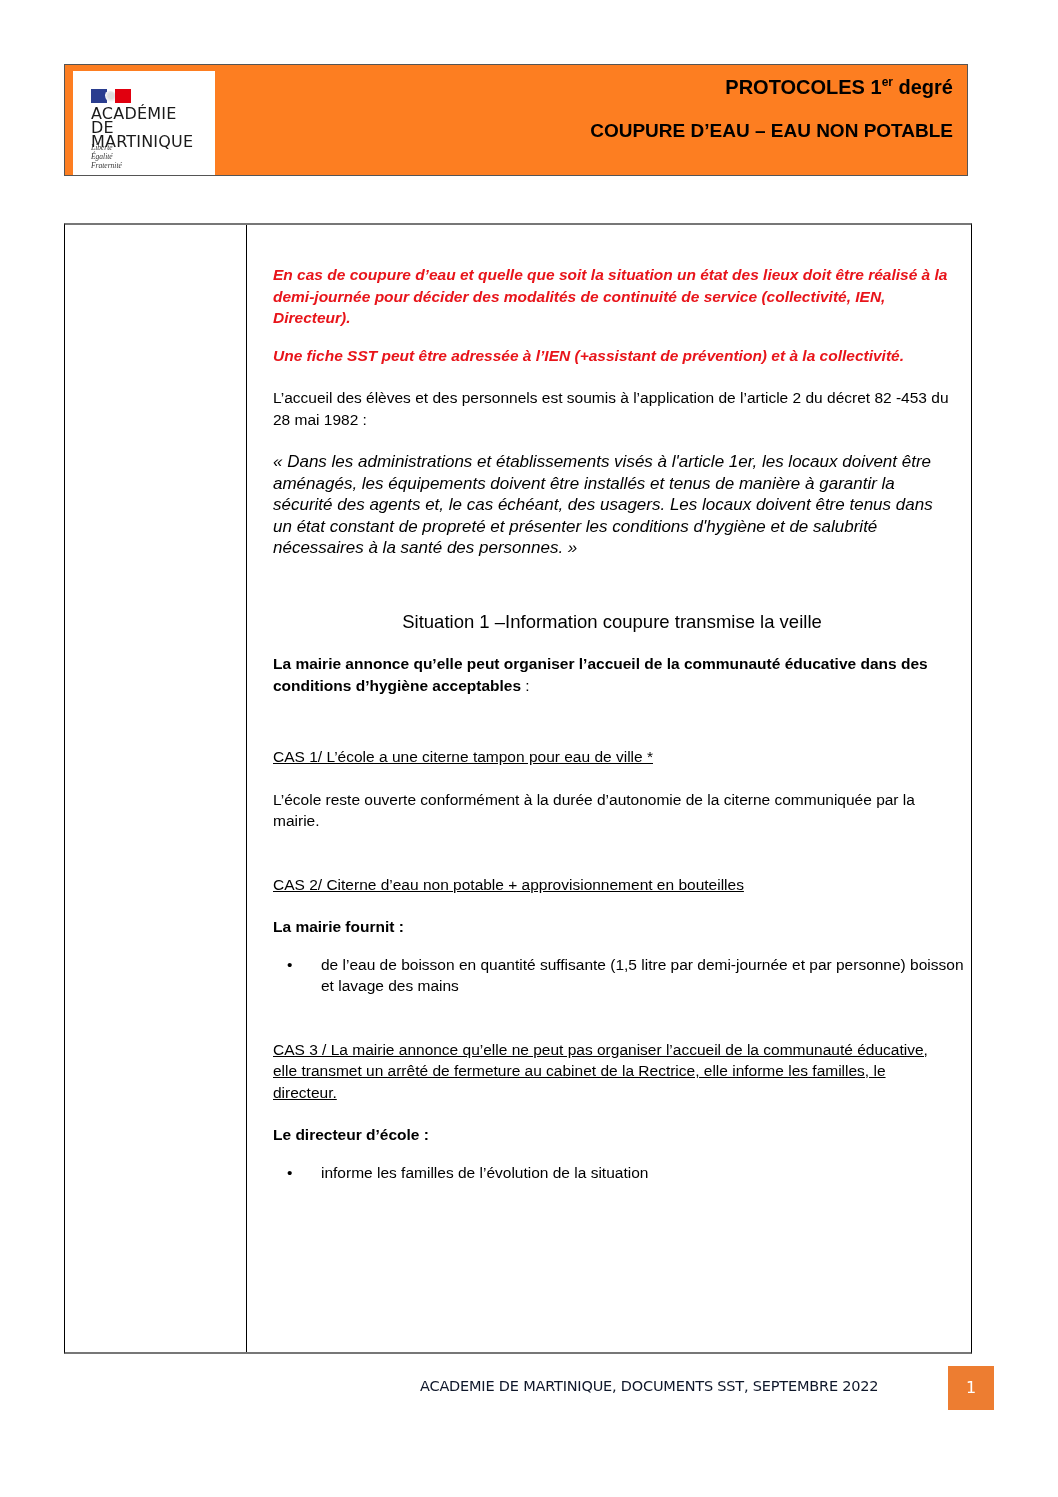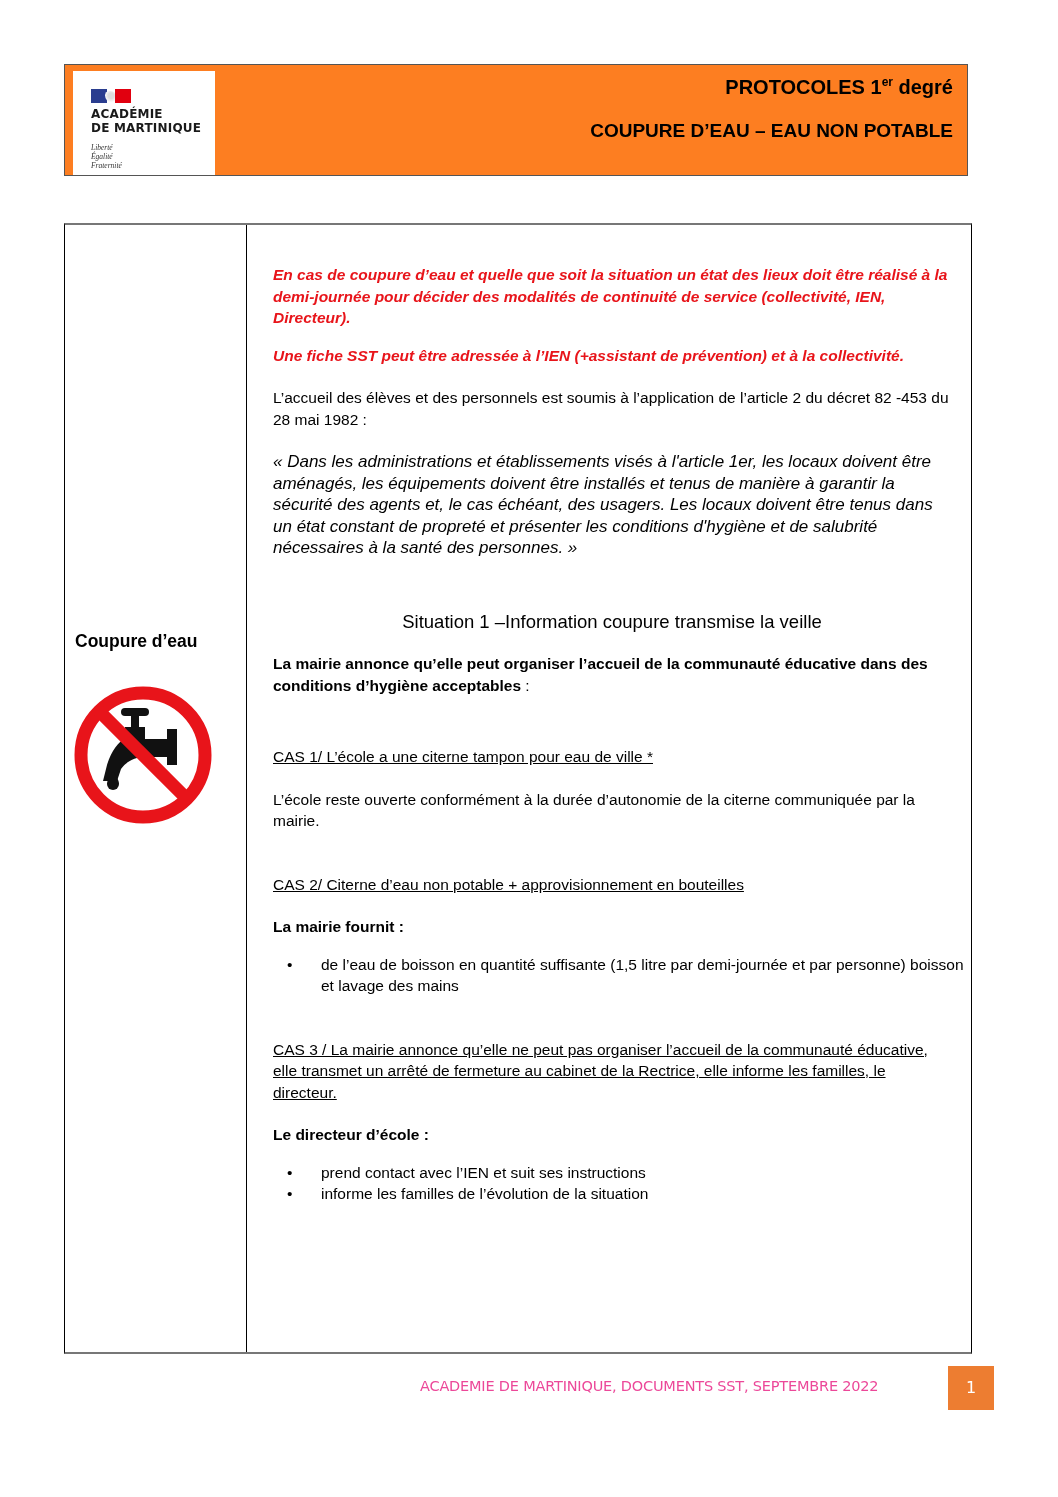--- a/index.html
+++ b/index.html
@@ -3,21 +3,21 @@
 <meta charset="utf-8">
 <style>
   html, body { margin: 0; padding: 0; background: #ffffff; }
   body { width: 1058px; height: 1497px; position: relative; font-family: "Liberation Sans", sans-serif; color: #000; }
   .header { position: absolute; left: 64px; top: 64px; width: 904px; height: 112px; background: #fd7e21; border: 1px solid #555; box-sizing: border-box; }
   .logo-box { position: absolute; left: 8px; top: 6px; width: 142px; height: 104px; background: #fff; }
   .flag { position: absolute; left: 18px; top: 18px; width: 40px; height: 14px; }
   .flag .blue { position: absolute; left: 0; top: 0; width: 16px; height: 14px; background: #2a3d8f; }
   .flag .red { position: absolute; left: 24px; top: 0; width: 16px; height: 14px; background: #e1000f; }
   .flag .mid { position: absolute; left: 14px; top: 2px; width: 12px; height: 12px; background: radial-gradient(circle at 50% 40%, #ddd 30%, #fff 70%); border-radius: 40% 60% 30% 70%; }
-  .logo-name { position: absolute; left: 18px; top: 36px; font-family: "DejaVu Sans", sans-serif; font-size: 12px; line-height: 14px; font-weight: bold; color: #1a1a1a; letter-spacing: 0.2px; }
+  .logo-name { position: absolute; left: 18px; top: 36px; font-family: "DejaVu Sans", sans-serif; font-size: 16px; line-height: 14px; font-weight: normal; color: #1a1a1a; letter-spacing: 0.2px; }
   .motto { position: absolute; left: 18px; top: 72px; font-family: "Liberation Serif", serif; font-style: italic; font-size: 7.5px; line-height: 9px; color: #333; }
   .header-title-1 { position: absolute; right: 14px; top: 10px; font-size: 20px; font-weight: bold; }
   .header-title-1 sup { font-size: 12px; vertical-align: 8px; }
   .header-title-2 { position: absolute; right: 14px; top: 55px; font-size: 19px; font-weight: bold; }
 
   .main-table { position: absolute; left: 64px; top: 223px; width: 908px; height: 1131px; border-top: 2px solid #777; border-bottom: 2px solid #777; border-left: 1px solid #000; border-right: 1px solid #000; box-sizing: border-box; }
   .col-divider { position: absolute; left: 181px; top: 0; bottom: 0; width: 1px; background: #000; }
   .left-cell { position: absolute; left: 0; top: 0; width: 181px; height: 100%; }
   .left-label { position: absolute; left: 10px; top: 406px; font-size: 17.5px; font-weight: bold; }
   .no-water { position: absolute; left: 8px; top: 460px; width: 140px; height: 140px; }
@@ -29,21 +29,21 @@
   .sit-title { text-align: center; font-size: 18.5px; margin-top: 52px !important; }
   .bold { font-weight: bold; }
   .u { text-decoration: underline; font-weight: normal; }
   ul.bul { margin: 0; padding-left: 64px; list-style: none; }
   ul.bul li { position: relative; }
   ul.bul li::before { content: "•"; position: absolute; left: -34px; }
   .gap10 { margin-top: 21px !important; }
   .gap20 { margin-top: 42px !important; }
   .gap27 { margin-top: 50px !important; }
 
-  .footer-text { position: absolute; left: 420px; top: 1378px; font-family: "DejaVu Sans", sans-serif; font-size: 14.5px; color: #ec4899; letter-spacing: -0.2px; }
+  .footer-text { position: absolute; left: 420px; top: 1378px; font-family: "DejaVu Sans", sans-serif; font-size: 14.5px; color: #0f172a; letter-spacing: -0.2px; }
   .page-box { position: absolute; left: 948px; top: 1366px; width: 46px; height: 44px; background: #ed7d31; color: #fff; font-family: "DejaVu Sans", sans-serif; font-size: 16px; text-align: center; line-height: 44px; }
 </style>
 </head>
 <body>
 
 <div class="header">
   <div class="logo-box">
     <div class="flag">
       <div class="blue"></div>
         <div class="mid"></div>
@@ -58,51 +58,37 @@
       <div>Égalité</div>
       <div>Fraternité</div>
     </div>
   </div>
   <div class="header-title-1"><span>PROTOCOLES 1</span><sup>er</sup><span> degré</span></div>
   <div class="header-title-2">COUPURE D’EAU – EAU NON POTABLE</div>
 </div>
 
 <div class="main-table">
   <div class="col-divider"></div>
-  <div class="left-cell">
-    <div class="left-label">Coupure d’eau</div>
-    <svg class="no-water" viewBox="0 0 140 140">
-      <circle cx="70" cy="70" r="62" fill="#fff" stroke="#e8141a" stroke-width="13"></circle>
-      <g fill="#111">
-        <rect x="48" y="23" width="28" height="8" rx="4"></rect>
-        <rect x="58" y="29" width="8" height="14"></rect>
-        <path d="M52 42 h20 v12 h22 v-10 h10 v36 h-10 v-8 h-22 c-10 0 -18 4 -24 12 l-4 12 h-14 l4 -16 c4 -14 12 -24 18 -26 z"></path>
-        <path d="M40 86 c-4 6 -6 10 -6 13 a6 6 0 0 0 12 0 c0 -3 -2 -7 -6 -13 z"></path>
-      </g>
-      <line x1="26" y1="26" x2="114" y2="114" stroke="#e8141a" stroke-width="13"></line>
-    </svg>
-  </div>
 
   <div class="content">
     <p class="red">En cas de coupure d’eau et quelle que soit la situation un état des lieux doit être réalisé à la demi-journée pour décider des modalités de continuité de service (collectivité, IEN, Directeur).</p>
     <p class="red">Une fiche SST peut être adressée à l’IEN (+assistant de prévention) et à la collectivité.</p>
     <p class="gap10">L’accueil des élèves et des personnels est soumis à l’application de l’article 2 du décret 82 -453 du 28 mai 1982 :</p>
     <p class="quote gap10">« Dans les administrations et établissements visés à l'article 1er, les locaux doivent être aménagés, les équipements doivent être installés et tenus de manière à garantir la sécurité des agents et, le cas échéant, des usagers. Les locaux doivent être tenus dans un état constant de propreté et présenter les conditions d'hygiène et de salubrité nécessaires à la santé des personnes. »</p>
     <p class="sit-title">Situation 1 –Information coupure transmise la veille</p>
     <p class="gap10"><span class="bold">La mairie annonce qu’elle peut organiser l’accueil de la communauté éducative dans des conditions d’hygiène acceptables</span><span> :</span></p>
     <p class="u gap27" style="margin-top:64px">CAS 1/ L’école a une citerne tampon pour eau de ville *</p>
     <p class="gap10">L’école reste ouverte conformément à la durée d’autonomie de la citerne communiquée par la mairie.</p>
     <p class="u gap20">CAS 2/ Citerne d’eau non potable + approvisionnement en bouteilles</p>
     <p class="bold gap10">La mairie fournit :</p>
     <ul class="bul">
       <li>de l’eau de boisson en quantité suffisante (1,5 litre par demi-journée et par personne) boisson et lavage des mains</li>
     </ul>
     <p class="u gap20" style="margin-top:26px">CAS 3 / La mairie annonce qu’elle ne peut pas organiser l’accueil de la communauté éducative, elle transmet un arrêté de fermeture au cabinet de la Rectrice, elle informe les familles, le directeur.</p>
     <p class="bold gap10">Le directeur d’école :</p>
     <ul class="bul">
-      <li>prend contact avec l’IEN et suit ses instructions</li>
       <li>informe les familles de l’évolution de la situation</li>
     </ul>
   </div>
 </div>
 
 <div class="footer-text">ACADEMIE DE MARTINIQUE, DOCUMENTS SST, SEPTEMBRE 2022</div>
 <div class="page-box">1</div>
 
 </body></html>

